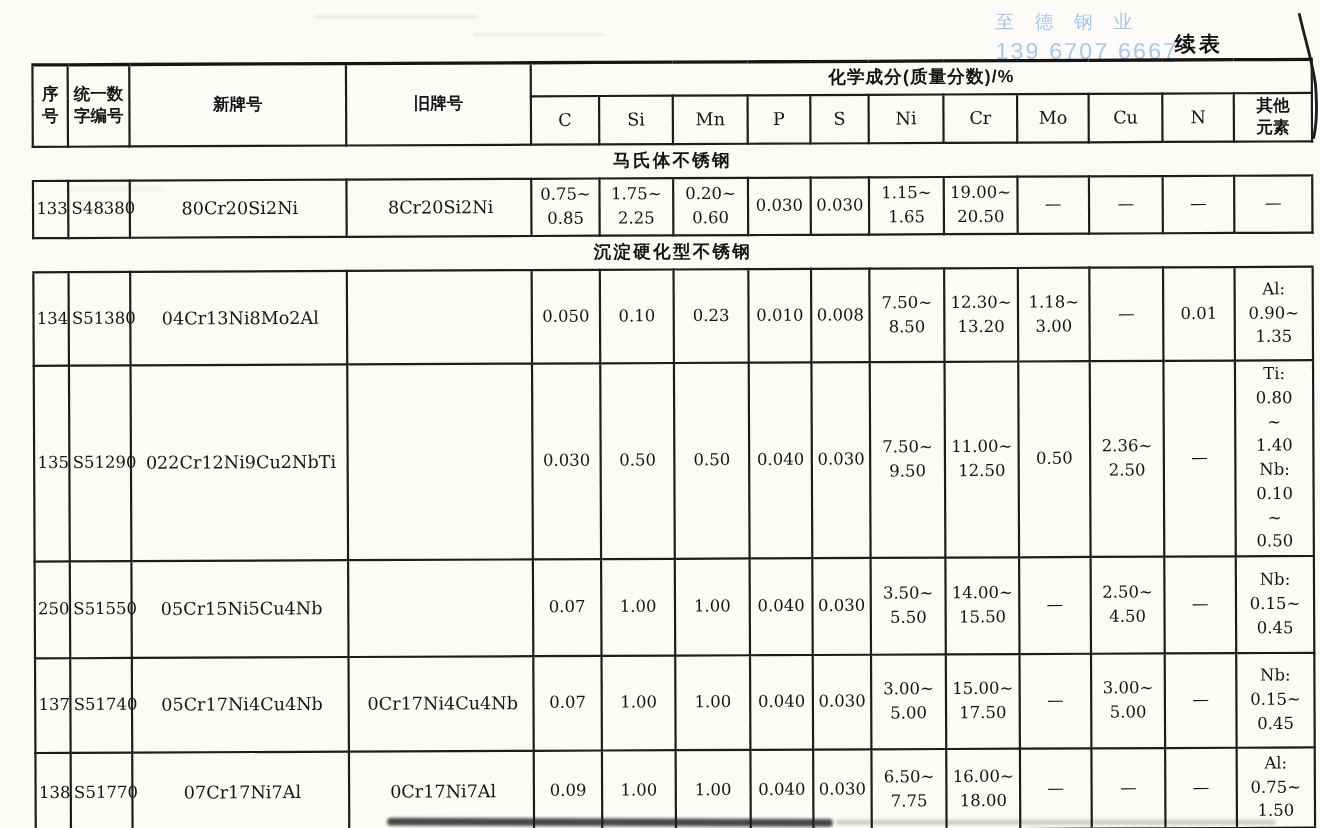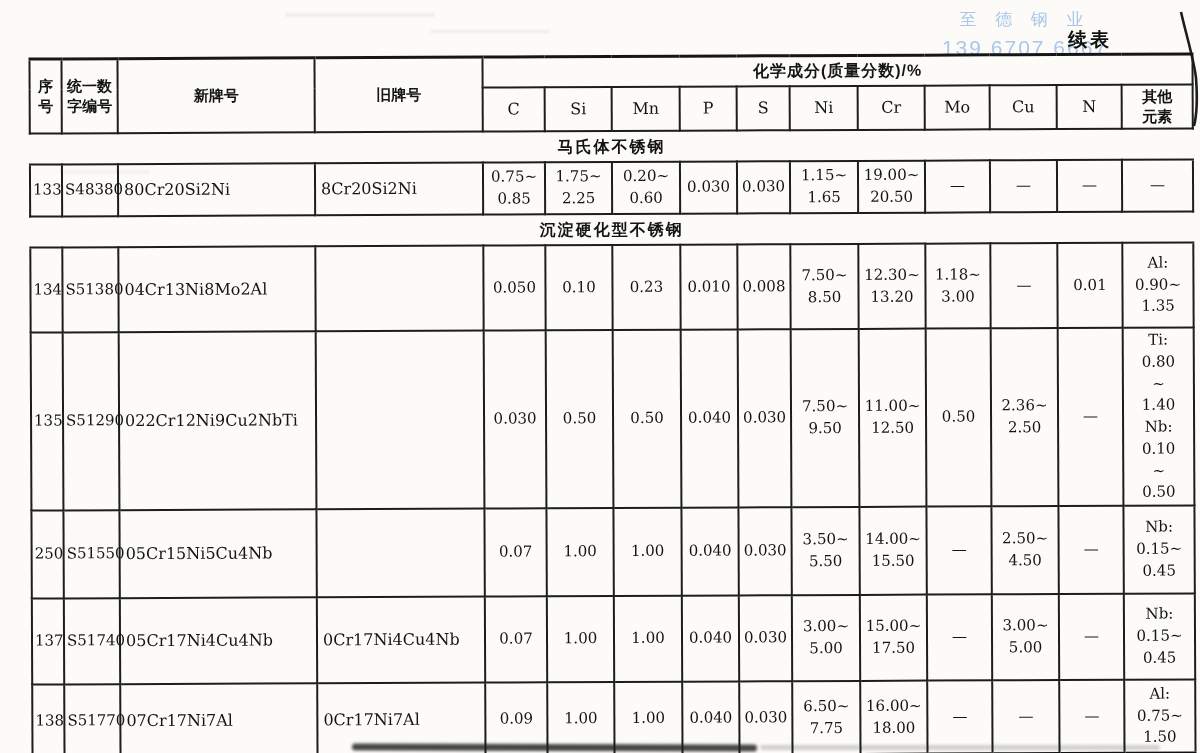--- a/index.html
+++ b/index.html
@@ -18,21 +18,21 @@
     position:absolute;left:352px;top:744px;width:405px;height:7px;
     background:#474747;filter:blur(1.4px);border-radius:3px;transform:rotate(.15deg);
   }
   .bottom-band-light{
     position:absolute;left:760px;top:745px;width:400px;height:5px;
     background:rgba(80,80,80,.25);filter:blur(1.5px);border-radius:3px;
   }
   .page-curl{position:absolute;right:0;top:8px;width:22px;height:120px;}
   
   .watermark{
-    position:absolute;left:905px;top:8px;width:240px;text-align:center;
+    position:absolute;left:905px;top:8px;width:240px;text-align:left;
     color:#a9c7ea;font-family:"Liberation Sans",sans-serif;line-height:1.45;
   }
   .watermark .l1{font-size:17px;letter-spacing:7px;}
   .watermark .l2{font-size:21px;letter-spacing:2px;}
   .continued{
     position:absolute;left:1068px;top:27px;font-size:19px;font-weight:bold;
     letter-spacing:3px;font-family:"Liberation Sans",sans-serif;color:#111;
   }
   
   .tbl-wrap{position:absolute;left:30px;top:55px;width:1163px;transform:rotate(-.25deg);}
@@ -44,21 +44,21 @@
     font-size:15px;line-height:1.45;
     padding:1px 2px;color:#141414;
   }
   td.cjk-hdr{
     font-family:"Liberation Sans",sans-serif;font-weight:bold;font-size:15px;line-height:1.35;
   }
   td.chem-hdr{
     font-family:"Liberation Sans",sans-serif;font-weight:bold;font-size:16px;letter-spacing:1px;
   }
   td.elem-hdr{font-size:16px;}
-  td.grade{text-align:left;padding-left:5px;font-size:16px;margin-left:20px;}
+  td.grade{text-align:center;padding-left:5px;font-size:16px;margin-left:20px;}
   tr.tr-sec td{
     border-left:none;border-right:none;
     font-family:"Liberation Sans",sans-serif;font-weight:bold;font-size:16px;letter-spacing:2px;
   }
   tr.tr-hdr1 td{border-top:3px solid #161616;}
   tr.tr-last td{border-bottom:4px solid #111;}
   tr.tr-chem{height:30px}
   tr.tr-elems{height:40px}
   tr.tr-sec{height:31px}
   tr.tr-r133{height:52px}

